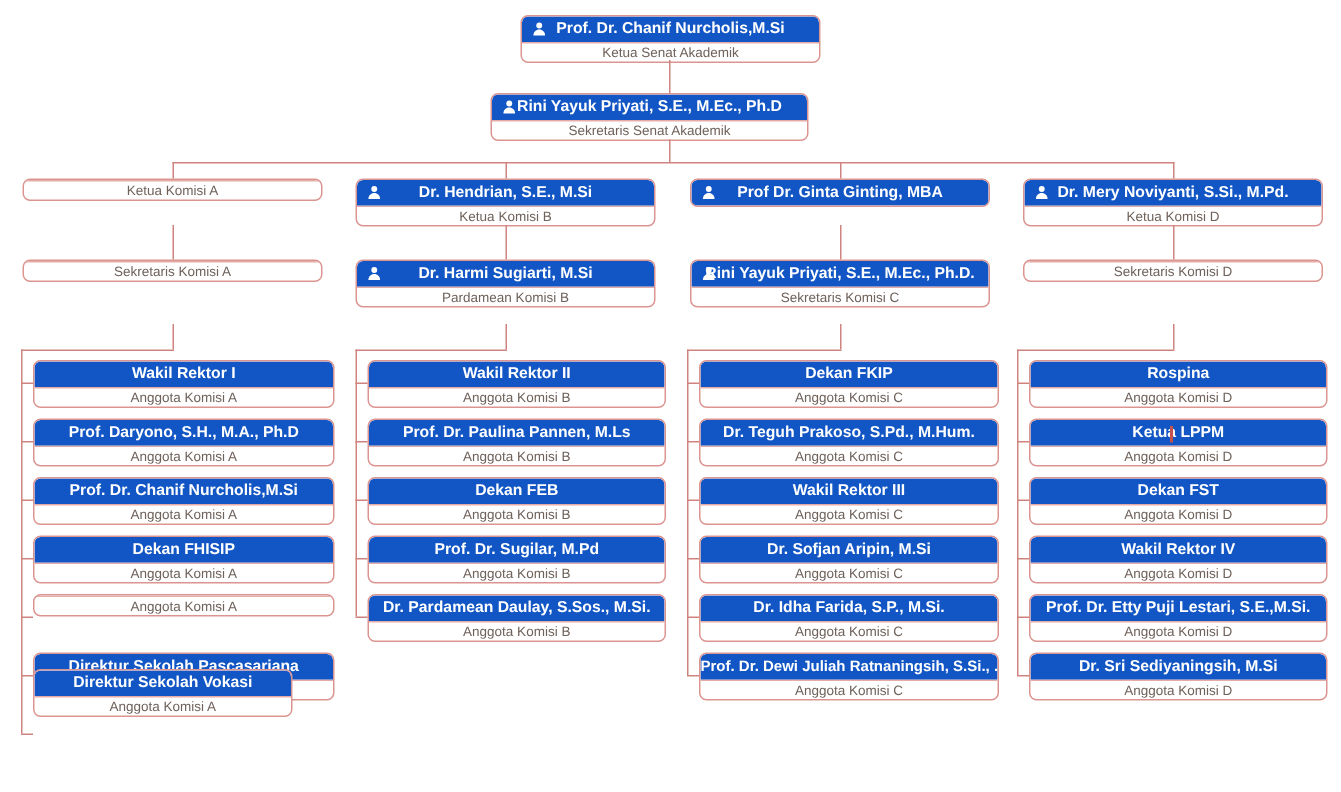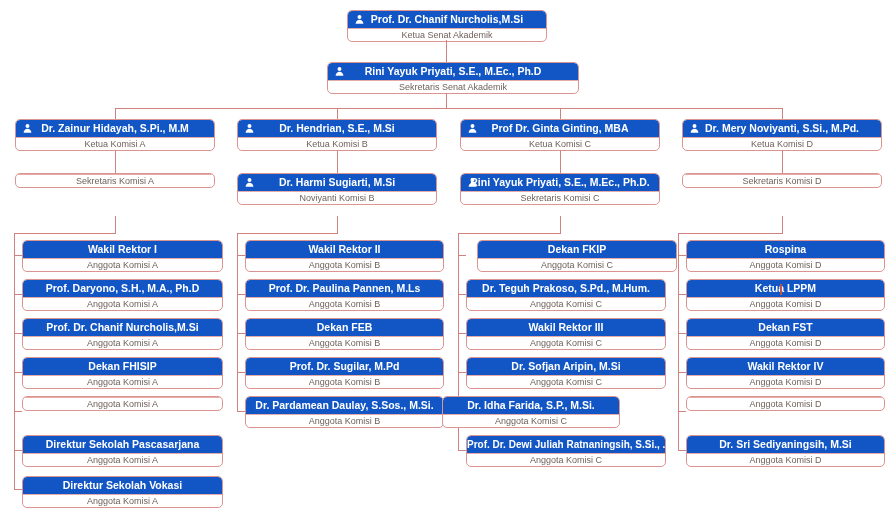--- a/index.html
+++ b/index.html
@@ -45,66 +45,59 @@
             <path d="M3.5 21c0-4.7 3.8-8.5 8.5-8.5s8.5 3.8 8.5 8.5z"></path>
           </svg>
         </span>
       <span>Prof. Dr. Chanif Nurcholis,M.Si</span>
     </div>
     <div class="sub">Ketua Senat Akademik</div>
   </div>
 
   <div class="v" style="left:446px;top:40px;height:22px"></div>
 
-  <div class="node" style="left:327px;top:62px;width:252px">
+  <div class="node" style="left:327px;top:62px;width:212px">
     <div class="hdr">
       <span class="picon">
           <svg viewBox="0 0 24 24">
             <circle cx="12" cy="6.5" r="4.3"></circle>
             <path d="M3.5 21c0-4.7 3.8-8.5 8.5-8.5s8.5 3.8 8.5 8.5z"></path>
           </svg>
         </span>
       <span>Rini Yayuk Priyati, S.E., M.Ec., Ph.D</span>
     </div>
     <div class="sub">Sekretaris Senat Akademik</div>
   </div>
 
   <div class="v" style="left:446px;top:93px;height:15px"></div>
   <div class="h" style="left:115px;top:108px;width:668px"></div>
   <div class="v" style="left:115px;top:108px;height:11px"></div>
   <div class="v" style="left:337px;top:108px;height:11px"></div>
   <div class="v" style="left:560px;top:108px;height:11px"></div>
   <div class="v" style="left:782px;top:108px;height:11px"></div>
 
   <div class="node" style="left:15px;top:119px;width:200px">
-    <div class="hdr"><span class="picon">
-          <svg viewBox="0 0 24 24">
-            <circle cx="12" cy="6.5" r="4.3"></circle>
-            <path d="M3.5 21c0-4.7 3.8-8.5 8.5-8.5s8.5 3.8 8.5 8.5z"></path>
-          </svg>
-        </span><span>Dr. Zainur Hidayah, S.Pi., M.M</span></div>
     <div class="sub">Ketua Komisi A</div>
   </div>
   <div class="node" style="left:237px;top:119px;width:200px">
     <div class="hdr"><span class="picon">
           <svg viewBox="0 0 24 24">
             <circle cx="12" cy="6.5" r="4.3"></circle>
             <path d="M3.5 21c0-4.7 3.8-8.5 8.5-8.5s8.5 3.8 8.5 8.5z"></path>
           </svg>
         </span><span>Dr. Hendrian, S.E., M.Si</span></div>
     <div class="sub">Ketua Komisi B</div>
   </div>
   <div class="node" style="left:460px;top:119px;width:200px">
     <div class="hdr"><span class="picon">
           <svg viewBox="0 0 24 24">
             <circle cx="12" cy="6.5" r="4.3"></circle>
             <path d="M3.5 21c0-4.7 3.8-8.5 8.5-8.5s8.5 3.8 8.5 8.5z"></path>
           </svg>
         </span><span>Prof Dr. Ginta Ginting, MBA</span></div>
-    <div class="sub">Ketua Komisi C</div>
   </div>
   <div class="node" style="left:682px;top:119px;width:200px">
     <div class="hdr"><span class="picon">
           <svg viewBox="0 0 24 24">
             <circle cx="12" cy="6.5" r="4.3"></circle>
             <path d="M3.5 21c0-4.7 3.8-8.5 8.5-8.5s8.5 3.8 8.5 8.5z"></path>
           </svg>
         </span><span>Dr. Mery Noviyanti, S.Si., M.Pd.</span></div>
     <div class="sub">Ketua Komisi D</div>
   </div>
@@ -117,21 +110,21 @@
   <div class="node" style="left:15px;top:173px;width:200px">
     <div class="sub">Sekretaris Komisi A</div>
   </div>
   <div class="node" style="left:237px;top:173px;width:200px">
     <div class="hdr"><span class="picon">
           <svg viewBox="0 0 24 24">
             <circle cx="12" cy="6.5" r="4.3"></circle>
             <path d="M3.5 21c0-4.7 3.8-8.5 8.5-8.5s8.5 3.8 8.5 8.5z"></path>
           </svg>
         </span><span>Dr. Harmi Sugiarti, M.Si</span></div>
-    <div class="sub">Noviyanti Komisi B</div>
+    <div class="sub">Pardamean Komisi B</div>
   </div>
   <div class="node" style="left:460px;top:173px;width:200px">
     <div class="hdr"><span class="picon">
           <svg viewBox="0 0 24 24">
             <circle cx="12" cy="6.5" r="4.3"></circle>
             <path d="M3.5 21c0-4.7 3.8-8.5 8.5-8.5s8.5 3.8 8.5 8.5z"></path>
           </svg>
         </span><span>Rini Yayuk Priyati, S.E., M.Ec., Ph.D.</span></div>
     <div class="sub">Sekretaris Komisi C</div>
   </div>
@@ -198,21 +191,21 @@
     <div class="hdr">Dekan FHISIP</div>
     <div class="sub">Anggota Komisi A</div>
   </div>
   <div class="node" style="left:22px;top:396px;width:201px">
     <div class="sub">Anggota Komisi A</div>
   </div>
   <div class="node" style="left:22px;top:435px;width:201px">
     <div class="hdr">Direktur Sekolah Pascasarjana</div>
     <div class="sub">Anggota Komisi A</div>
   </div>
-  <div class="node" style="left:22px;top:476px;width:201px">
+  <div class="node" style="left:22px;top:446px;width:173px">
     <div class="hdr">Direktur Sekolah Vokasi</div>
     <div class="sub">Anggota Komisi A</div>
   </div>
 
   <div class="node" style="left:245px;top:240px;width:199px">
     <div class="hdr">Wakil Rektor II</div>
     <div class="sub">Anggota Komisi B</div>
   </div>
   <div class="node" style="left:245px;top:279px;width:199px">
     <div class="hdr">Prof. Dr. Paulina Pannen, M.Ls</div>
@@ -224,37 +217,37 @@
   </div>
   <div class="node" style="left:245px;top:357px;width:199px">
     <div class="hdr">Prof. Dr. Sugilar, M.Pd</div>
     <div class="sub">Anggota Komisi B</div>
   </div>
   <div class="node" style="left:245px;top:396px;width:199px">
     <div class="hdr">Dr. Pardamean Daulay, S.Sos., M.Si.</div>
     <div class="sub">Anggota Komisi B</div>
   </div>
 
-  <div class="node" style="left:477px;top:240px;width:200px">
+  <div class="node" style="left:466px;top:240px;width:200px">
     <div class="hdr">Dekan FKIP</div>
     <div class="sub">Anggota Komisi C</div>
   </div>
   <div class="node" style="left:466px;top:279px;width:200px">
     <div class="hdr">Dr. Teguh Prakoso, S.Pd., M.Hum.</div>
     <div class="sub">Anggota Komisi C</div>
   </div>
   <div class="node" style="left:466px;top:318px;width:200px">
     <div class="hdr">Wakil Rektor III</div>
     <div class="sub">Anggota Komisi C</div>
   </div>
   <div class="node" style="left:466px;top:357px;width:200px">
     <div class="hdr">Dr. Sofjan Aripin, M.Si</div>
     <div class="sub">Anggota Komisi C</div>
   </div>
-  <div class="node" style="left:442px;top:396px;width:178px">
+  <div class="node" style="left:466px;top:396px;width:200px">
     <div class="hdr">Dr. Idha Farida, S.P., M.Si.</div>
     <div class="sub">Anggota Komisi C</div>
   </div>
   <div class="node" style="left:466px;top:435px;width:200px">
     <div class="hdr" style="font-size:10px">Prof. Dr. Dewi Juliah Ratnaningsih, S.Si., ...</div>
     <div class="sub">Anggota Komisi C</div>
   </div>
 
   <div class="node" style="left:686px;top:240px;width:199px">
     <div class="hdr">Rospina</div>
@@ -266,20 +259,21 @@
   </div>
   <div class="node" style="left:686px;top:318px;width:199px">
     <div class="hdr">Dekan FST</div>
     <div class="sub">Anggota Komisi D</div>
   </div>
   <div class="node" style="left:686px;top:357px;width:199px">
     <div class="hdr">Wakil Rektor IV</div>
     <div class="sub">Anggota Komisi D</div>
   </div>
   <div class="node" style="left:686px;top:396px;width:199px">
+    <div class="hdr">Prof. Dr. Etty Puji Lestari, S.E.,M.Si.</div>
     <div class="sub">Anggota Komisi D</div>
   </div>
   <div class="node" style="left:686px;top:435px;width:199px">
     <div class="hdr">Dr. Sri Sediyaningsih, M.Si</div>
     <div class="sub">Anggota Komisi D</div>
   </div>
 
   <div class="tick" style="left:780px;top:284px;height:11px"></div>
 
 </div>

